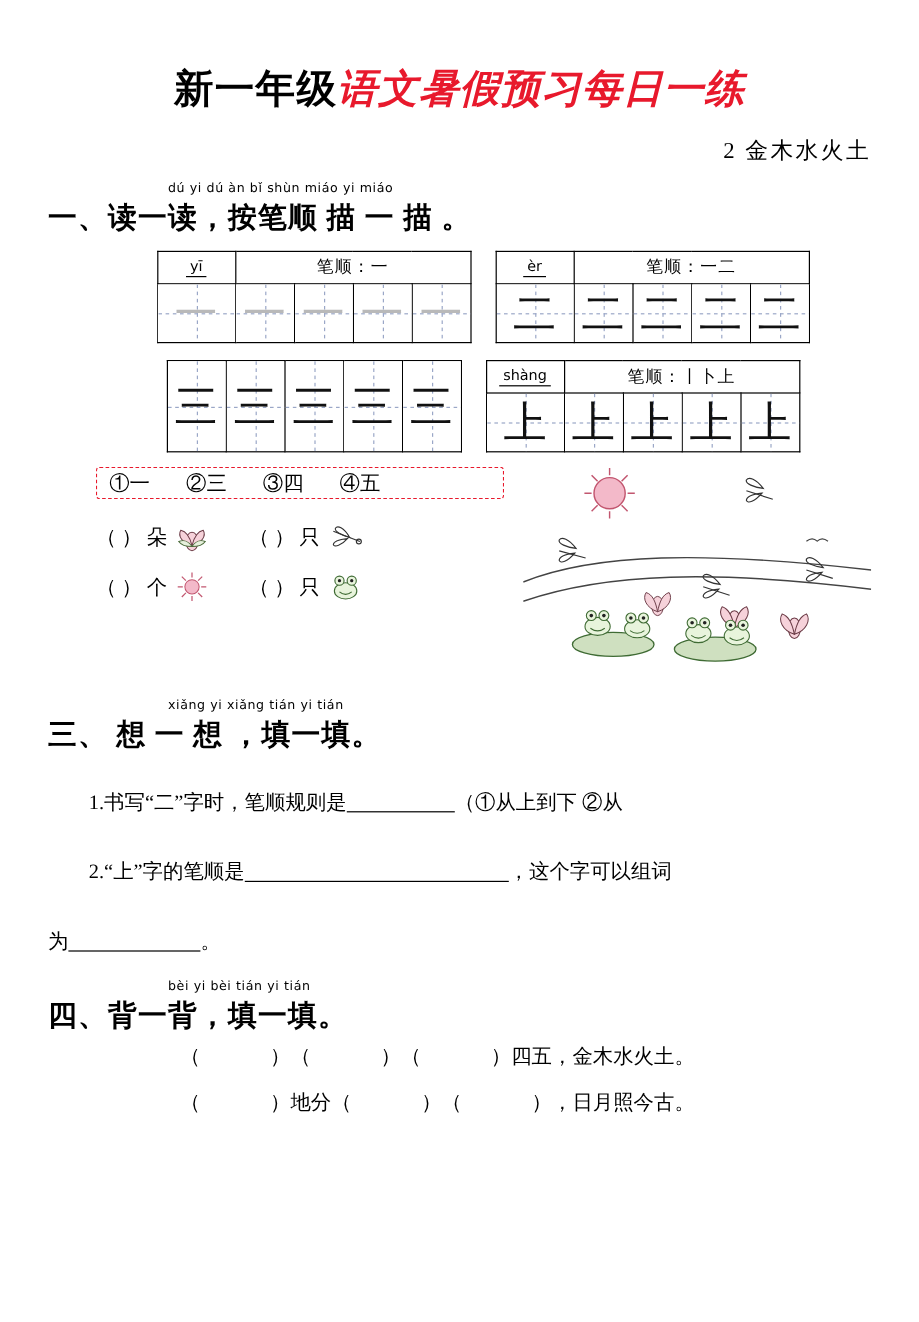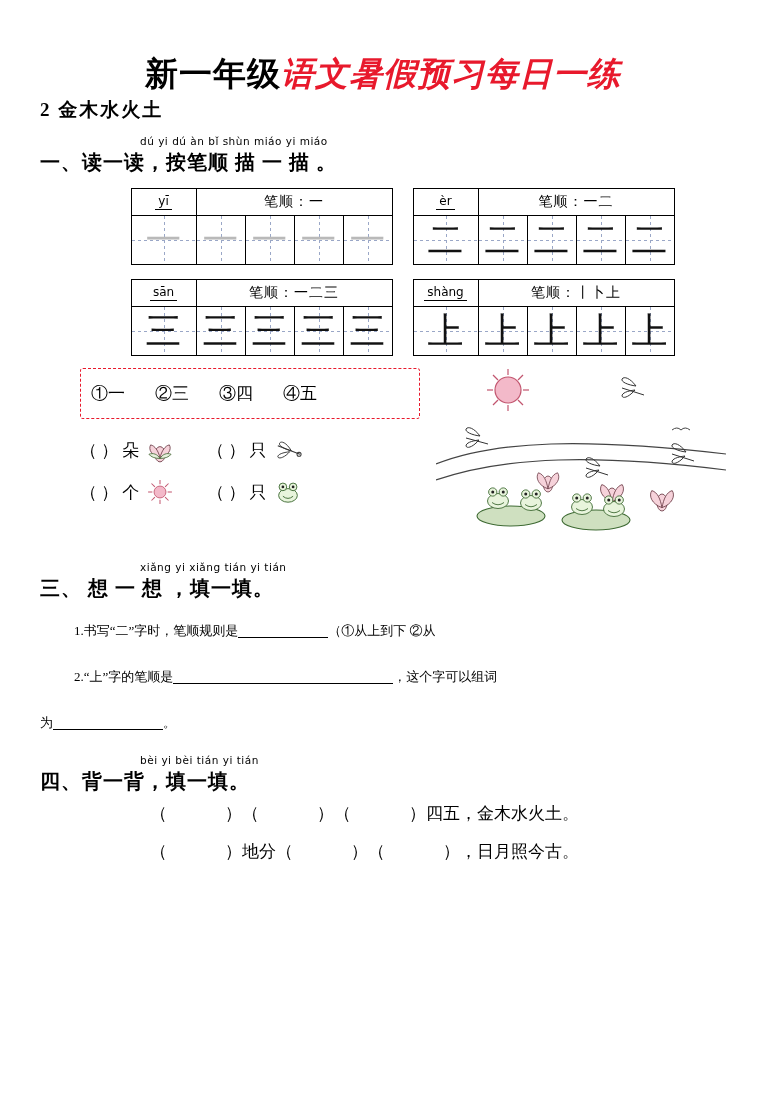--- a/index.html
+++ b/index.html
@@ -29,34 +29,34 @@
     margin-top: 52px;
     font-size: 33px;
     font-weight: bold;
     letter-spacing: 1px;
     white-space: nowrap;
   }
   .title .black { color: #000; font-family: Liberation Serif, serif; }
   .title .red { color: #e8192c; font-style: italic; }
 
   .subtitle {
-    text-align: left;
-    margin-top: 0;
+    text-align: right;
+    margin-top: 16px;
     font-size: 19px;
-    font-weight: bold;
+    font-weight: normal;
     letter-spacing: 2px;
   }
 
   
   .section {
     margin-top: 12px;
   }
   .sec-head {
     position: relative;
-    font-size: 20px;
+    font-size: 24px;
     font-weight: bold;
     letter-spacing: 1px;
     white-space: nowrap;
   }
   .pinyin-row {
     font-family: "DejaVu Sans", sans-serif;
     font-size: 10.5px;
     color: #000;
     letter-spacing: 0.5px;
     height: 14px;
@@ -154,21 +154,21 @@
     align-items: flex-start;
   }
   .ex2-left {
     width: 420px;
     padding-left: 40px;
     box-sizing: border-box;
   }
   .choice-box {
     border: 1.3px dashed #e8192c;
     border-radius: 3px;
-    padding: 13px 10px;
+    padding: 1px 10px;
     display: flex;
     gap: 30px;
     font-size: 17px;
     width: 340px;
     box-sizing: border-box;
   }
   .choice-box span { white-space: nowrap; }
   .count-rows {
     margin-top: 10px;
   }
@@ -183,23 +183,23 @@
   .pic-inline { width: 34px; height: 30px; }
 
   .ex2-right {
     flex: 1;
     position: relative;
     height: 175px;
   }
 
   
   .para {
-    font-size: 13px;
+    font-size: 17px;
     line-height: 34px;
-    margin-top: 12px;
+    margin-top: 24px;
   }
   .indent { text-indent: 34px; }
   .u-blank {
     display: inline-block;
     border-bottom: 1px solid #000;
     height: 18px;
     vertical-align: -3px;
   }
 
   
@@ -303,28 +303,20 @@
                 </td>
           </tr>
         </tbody>
           </table>
       </div>
 
       <div class="table-row">
 
         <table class="char-table">
           <tbody>
-              <tr>
-            <td class="cell-pinyin">
-              <span class="py-under">sān</span>
-            </td>
-            <td class="cell-order" colspan="4">
-              <span>笔顺：</span><span>一二三</span>
-            </td>
-          </tr>
           <tr>
             <td class="grid-cell">
                   <span class="tian"></span>
                   <span class="glyph dark">三</span>
                 </td>
             <td class="grid-cell">
                   <span class="tian"></span>
                   <span class="glyph dark">三</span>
                 </td>
             <td class="grid-cell">

